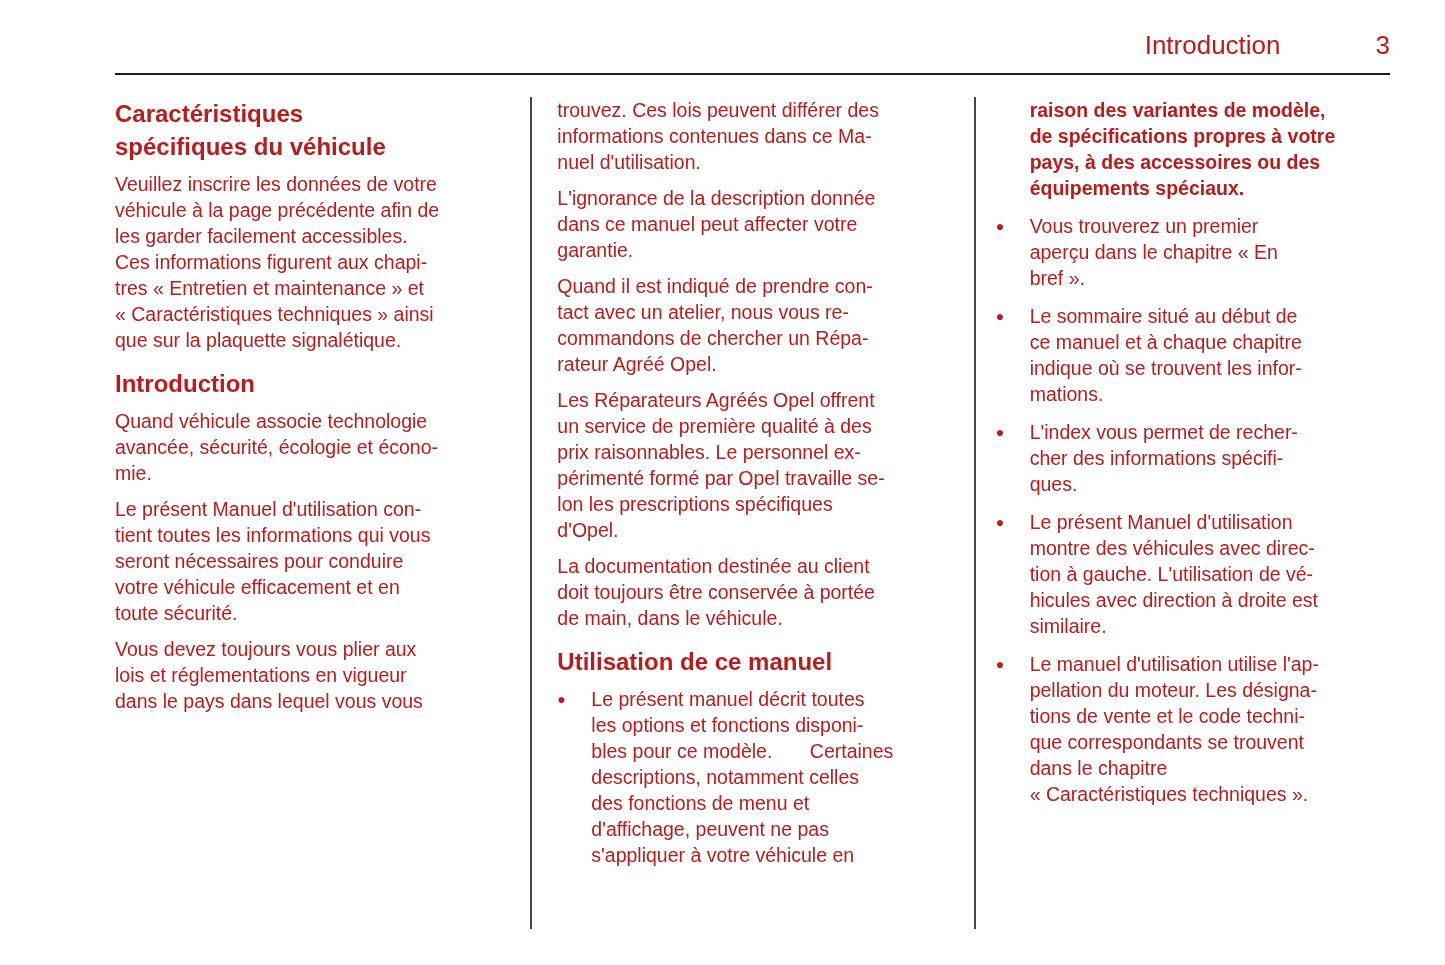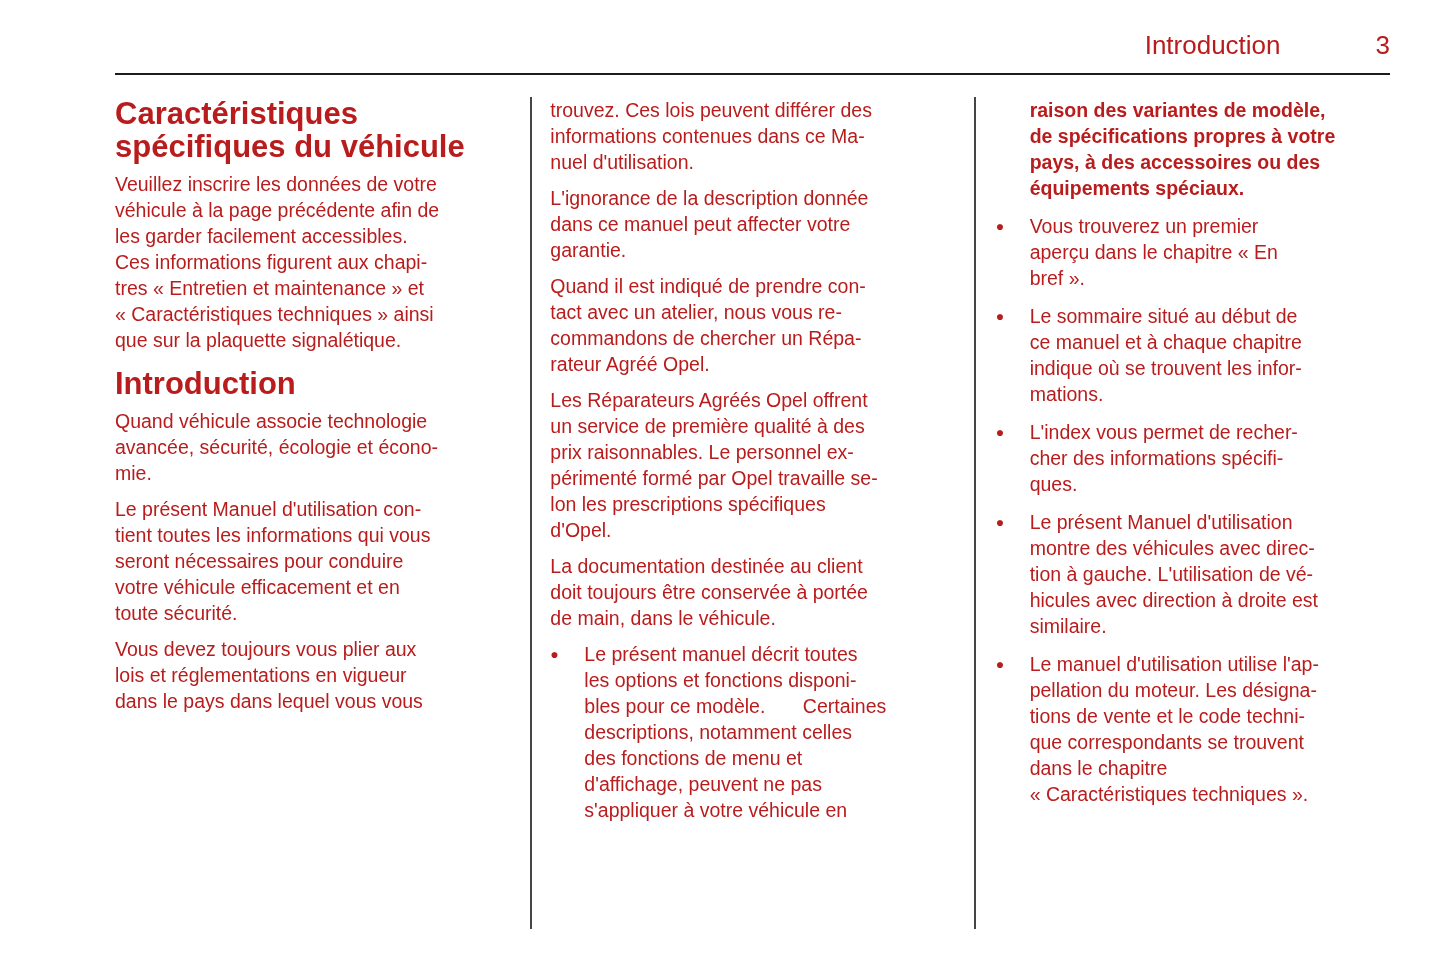--- a/index.html
+++ b/index.html
@@ -11,24 +11,24 @@
   }
   .header{
     display:flex;justify-content:flex-end;align-items:baseline;
     gap:95px;font-size:26px;font-weight:400;
     padding:30px 0 12px 0;
   }
   .rule{height:2px;background:#1c1c1c;width:100%;}
   .columns{display:flex;margin-top:22px;height:832px;}
   .col{box-sizing:border-box;font-size:19.5px;line-height:26px;}
   .col p{margin:0 0 10px 0;white-space:pre-line;}
-  .h{font-size:31px;line-height:33px;font-weight:700;margin:0 0 8px 0;white-space:pre-line;}
+  .h{font-size:24px;line-height:33px;font-weight:700;margin:0 0 8px 0;white-space:pre-line;}
   .h.mt{margin-top:14px;}
   .col1{width:416px;padding-right:26px;}
-  .col2{width:442px;padding:0 22px 0 18px;}
+  .col2{width:442px;padding:0 22px 0 25px;}
   .col3{width:415px;padding-left:20px;}
   .vdiv{width:2px;background:#454545;align-self:stretch;flex:0 0 2px;}
   .bullet{display:flex;margin:0 0 12px 0;}
   .bullet .dot{flex:0 0 34px;font-size:14px;line-height:26px;}
   .bullet .txt{white-space:pre-line;flex:1;}
   .bold{font-weight:400;margin-left:32px;}
   .cont{margin:0 0 12px 34px;white-space:pre-line;font-weight:700;}
 </style>
 </head>
 <body>
@@ -82,20 +82,21 @@
 rateur Agréé Opel.</p>
       <p>Les Réparateurs Agréés Opel offrent
 un service de première qualité à des
 prix raisonnables. Le personnel ex-
 périmenté formé par Opel travaille se-
 lon les prescriptions spécifiques
 d'Opel.</p>
       <p>La documentation destinée au client
 doit toujours être conservée à portée
 de main, dans le véhicule.</p>
+      <h1 class="h mt">Utilisation de ce manuel</h1>
       <div class="bullet">
         <span class="dot">●</span>
         <span class="txt"><span>Le présent manuel décrit toutes
 les options et fonctions disponi-
 bles pour ce modèle. </span><span class="bold">Certaines
 descriptions, notamment celles
 des fonctions de menu et
 d'affichage, peuvent ne pas
 s'appliquer à votre véhicule en</span></span>
       </div>

